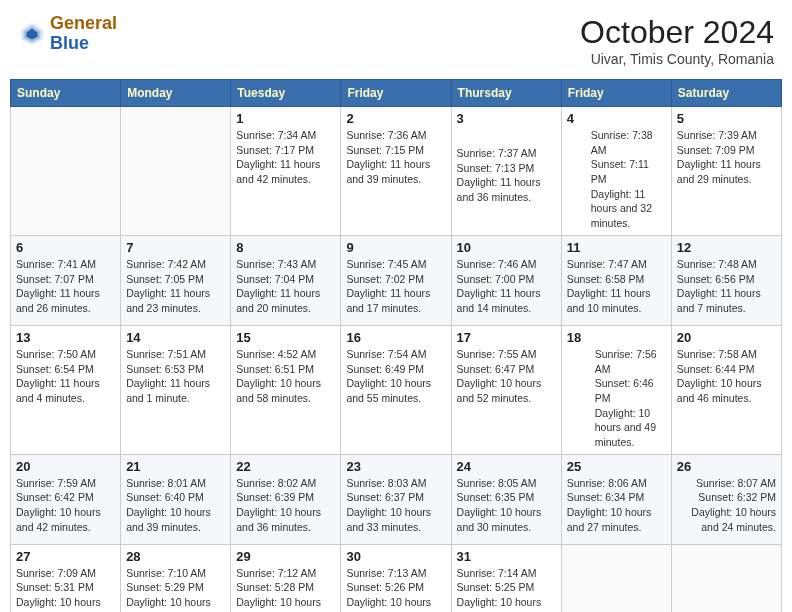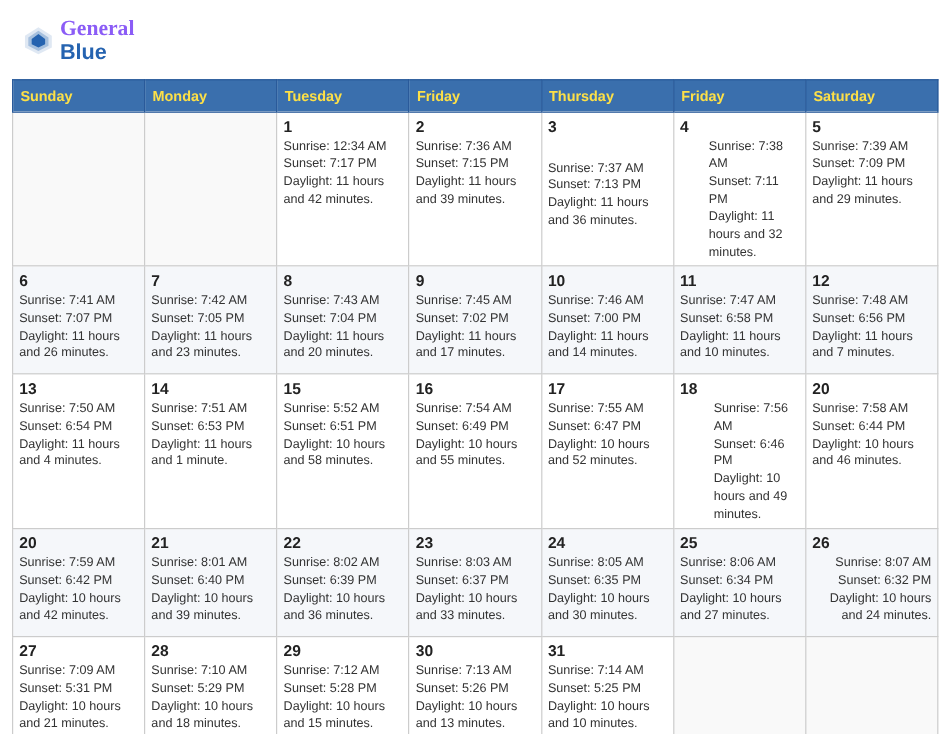--- a/index.html
+++ b/index.html
@@ -20,21 +20,21 @@
     .logo {
       display: flex;
       align-items: center;
       gap: 4px;
     }
     .logo-text {
       font-size: 18px;
       font-weight: bold;
       line-height: 1.1;
     }
-    .logo-general { color: #8b5cf6; font-family: Liberation Serif, serif; }
+    .logo-general { color: #a16207; }
     .logo-blue { color: #2563b0; }
     .logo-icon {
       width: 28px;
       height: 28px;
     }
     .title-area {
       text-align: right;
     }
     .month-title {
       font-size: 32px;
@@ -45,21 +45,21 @@
       font-size: 14px;
       color: #444;
     }
     .calendar {
       width: 100%;
       border-collapse: collapse;
       font-size: 11px;
     }
     .calendar th {
       background-color: #3a6fad;
-      color: #fde047;
+      color: #fef9c3;
       text-align: left;
       padding: 6px 6px;
       font-size: 12px;
       font-weight: bold;
       border: 1px solid #2a5a9a;
     }
     .calendar td {
       border: 1px solid #ccc;
       vertical-align: top;
       padding: 4px 5px;
@@ -98,41 +98,45 @@
     <svg class="logo-icon" viewBox="0 0 40 40">
       <polygon points="20,4 36,14 36,28 20,36 4,28 4,14" fill="#2563b0" opacity="0.15"></polygon>
       <polygon points="20,8 32,16 32,26 20,32 8,26 8,16" fill="#2563b0" opacity="0.3"></polygon>
       <polygon points="20,12 28,18 28,24 20,28 12,24 12,18" fill="#2563b0"></polygon>
     </svg>
     <div class="logo-text">
       <div class="logo-general">General</div>
       <div class="logo-blue">Blue</div>
     </div>
   </div>
+  <div class="title-area">
+    <div class="month-title">October 2024</div>
+    <div class="subtitle">Uivar, Timis County, Romania</div>
+  </div>
 </div>
 
 <table class="calendar">
   <thead>
     <tr>
     <th>Sunday</th>
         <th>Monday</th>
         <th>Tuesday</th>
         <th>Friday</th>
         <th>Thursday</th>
         <th>Friday</th>
         <th>Saturday</th>
       </tr>
   </thead>
   <tbody id="calendar-body">
   <tr>
         <td class="empty"></td>
         <td class="empty"></td>
         <td>
           <span class="day-number">1</span>
-          <div class="day-detail" style="white-space: pre-line;">Sunrise: 12:34 AM
+          <div class="day-detail" style="white-space: pre-line;">Sunrise: 7:34 AM
 Sunset: 7:17 PM
 Daylight: 11 hours and 42 minutes.</div>
         </td>
         <td>
           <span class="day-number">2</span>
           <div class="day-detail" style="white-space: pre-line;">Sunrise: 7:36 AM
 Sunset: 7:15 PM
 Daylight: 11 hours and 39 minutes.</div>
         </td>
         <td>
@@ -206,21 +210,21 @@
 Daylight: 11 hours and 4 minutes.</div>
         </td>
         <td>
           <span class="day-number">14</span>
           <div class="day-detail" style="white-space: pre-line;">Sunrise: 7:51 AM
 Sunset: 6:53 PM
 Daylight: 11 hours and 1 minute.</div>
         </td>
         <td>
           <span class="day-number">15</span>
-          <div class="day-detail" style="white-space: pre-line;">Sunrise: 5:52 AM
+          <div class="day-detail" style="white-space: pre-line;">Sunrise: 4:52 AM
 Sunset: 6:51 PM
 Daylight: 10 hours and 58 minutes.</div>
         </td>
         <td>
           <span class="day-number">16</span>
           <div class="day-detail" style="white-space: pre-line;">Sunrise: 7:54 AM
 Sunset: 6:49 PM
 Daylight: 10 hours and 55 minutes.</div>
         </td>
         <td>

